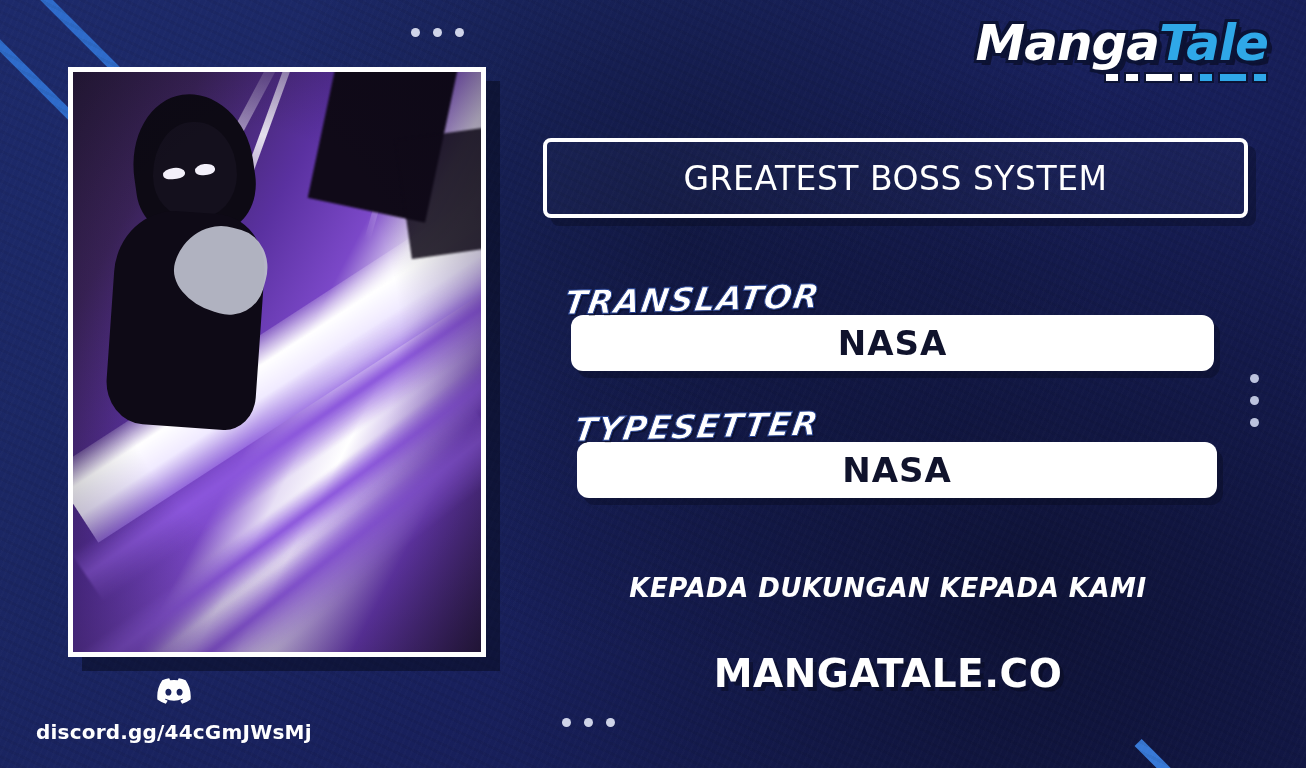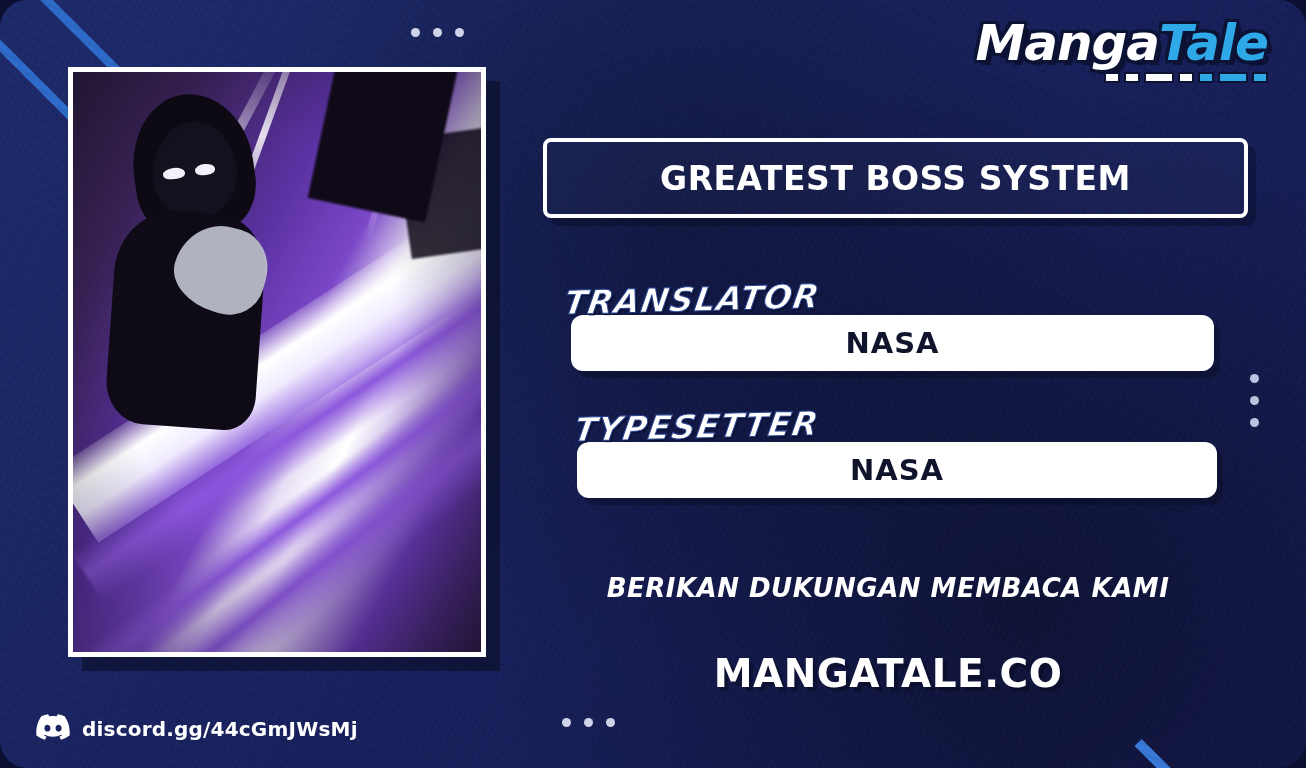--- a/index.html
+++ b/index.html
@@ -15,21 +15,20 @@
   }
   #credits-page {
     position: relative;
     width: 1306px;
     height: 768px;
     background:
       radial-gradient(circle at 78% 78%, rgba(8,10,30,0.55) 0%, rgba(8,10,30,0) 45%),
       radial-gradient(circle at 52% 30%, rgba(10,14,40,0.5) 0%, rgba(10,14,40,0) 50%),
       linear-gradient(135deg, #1d2a6b 0%, #1b2764 25%, #18205c 55%, #141a4e 100%);
     overflow: hidden;
-    border-radius: 27px;
   }
   
   #credits-page::after {
     content: "";
     position: absolute;
     inset: 0;
     background:
       repeating-linear-gradient(115deg, rgba(255,255,255,0.012) 0px, rgba(255,255,255,0.012) 2px, rgba(0,0,0,0) 2px, rgba(0,0,0,0) 6px),
       repeating-linear-gradient(25deg, rgba(0,0,0,0.05) 0px, rgba(0,0,0,0.05) 3px, rgba(0,0,0,0) 3px, rgba(0,0,0,0) 9px);
     pointer-events: none;
@@ -235,21 +234,21 @@
     border: 4px solid #ffffff;
     border-radius: 8px;
     display: flex;
     align-items: center;
     justify-content: center;
     background: rgba(255,255,255,0.02);
     box-shadow: 8px 8px 0 rgba(6,9,26,0.35);
   }
   #title-text {
     font-family: "DejaVu Sans", sans-serif;
-    font-weight: bold;
+    font-weight: normal;
     font-size: 33px;
     letter-spacing: 0.5px;
     color: #ffffff;
     white-space: nowrap;
   }
 
   .role-group { position: relative; }
   .role-label {
     font-family: "DejaVu Sans", sans-serif;
     font-style: italic;
@@ -272,21 +271,21 @@
     display: flex;
     align-items: center;
     justify-content: center;
     box-shadow: 6px 7px 0 rgba(6,9,26,0.35);
     position: relative;
     z-index: 2;
   }
   .value-text {
     font-family: "DejaVu Sans", sans-serif;
     font-weight: bold;
-    font-size: 29px;
+    font-size: 34px;
     letter-spacing: 1px;
     color: #10132c;
   }
 
   #translator-group { margin-top: 62px; }
   #translator-group .role-label { margin-left: 22px; margin-bottom: -14px; }
   #translator-pill { width: 643px; margin-left: 28px; }
 
   #typesetter-group { margin-top: 36px; }
   #typesetter-group .role-label { margin-left: 32px; margin-bottom: -14px; }
@@ -318,20 +317,21 @@
 
   
   #discord-footer {
     position: absolute;
     left: 36px;
     bottom: 24px;
     display: flex;
     align-items: center;
     gap: 12px;
     z-index: 6;
+    flex-direction: column;
   }
   #discord-label {
     font-family: "DejaVu Sans", sans-serif;
     font-weight: bold;
     font-size: 20px;
     color: #ffffff;
     letter-spacing: 0.2px;
   }
 </style>
 </head>
@@ -415,21 +415,21 @@
     </div>
 
     <div class="role-group" id="typesetter-group">
       <div class="role-label">TYPESETTER</div>
       <div class="value-pill" id="typesetter-pill">
         <span class="value-text">NASA</span>
       </div>
     </div>
 
     <div id="support-text">
-      <div>BERIKAN DUKUNGAN MEMBACA KAMI</div>
+      <div>KEPADA DUKUNGAN KEPADA KAMI</div>
     </div>
 
     <div id="site-url">MANGATALE.CO</div>
   </div>
 
   <div id="discord-footer">
     <span>
       <svg width="34" height="26" viewBox="0 0 71 55" aria-hidden="true">
         <path fill="#ffffff" d="M60.1 4.9A58.5 58.5 0 0 0 45.6.4a40.8 40.8 0 0 0-2 4.2 54.1 54.1 0 0 0-16.2 0 40.8 40.8 0 0 0-2.1-4.2A58.4 58.4 0 0 0 10.7 4.9C1.6 18.6-.9 32 .4 45.3a58.9 58.9 0 0 0 17.8 9 43.3 43.3 0 0 0 3.8-6.2 38.1 38.1 0 0 1-6-2.9c.5-.4 1-.8 1.4-1.2a42 42 0 0 0 36 0c.5.4 1 .8 1.5 1.2a38.2 38.2 0 0 1-6 2.9 42.9 42.9 0 0 0 3.8 6.2 58.7 58.7 0 0 0 17.9-9c1.5-15.4-2.5-28.7-10.5-40.4ZM23.7 37.2c-3.5 0-6.4-3.2-6.4-7.2s2.8-7.2 6.4-7.2c3.6 0 6.5 3.3 6.4 7.2 0 4-2.8 7.2-6.4 7.2Zm23.6 0c-3.5 0-6.4-3.2-6.4-7.2s2.8-7.2 6.4-7.2c3.6 0 6.5 3.3 6.4 7.2 0 4-2.8 7.2-6.4 7.2Z"></path>
       </svg>

